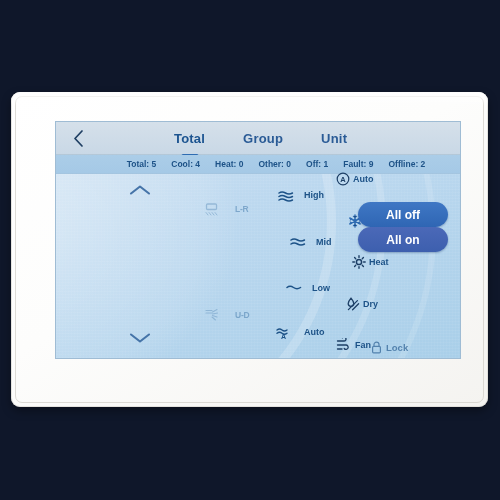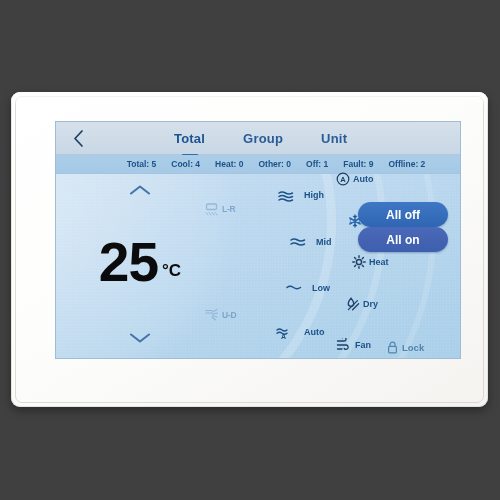--- a/index.html
+++ b/index.html
@@ -7,21 +7,21 @@
   html, body {
     width: 500px; height: 500px;
     background: #000000;
     font-family: "Liberation Sans", sans-serif;
     overflow: hidden;
   }
 
   #stage {
     position: relative;
     width: 500px; height: 500px;
-    background: #404040;
+    background: #0f172a;
   }
 
   
   #device {
     position: absolute;
     left: 11px; top: 92px;
     width: 477px; height: 315px;
     background: linear-gradient(150deg,#ffffff 0%,#fdfdfc 45%,#f4f3f0 100%);
     border-radius: 9px;
     box-shadow: 0 4px 10px rgba(0,0,0,.35), 0 0 0 1px rgba(210,208,200,.55) inset;
@@ -157,21 +157,21 @@
     margin-left:4px; margin-bottom:7px;
   }
 
   
   #swing-col{
     position:absolute; left:148px; top:28px;
     width:62px; height:120px;
     display:flex; flex-direction:column; justify-content:space-between;
   }
   .swing-item{
-    display:flex; align-items:center; gap:3px;
+    display:flex; align-items:center; gap:16px;
     cursor:pointer; opacity:.55;
   }
   .swing-item .lbl{
     font-size:8.5px; font-weight:bold; color:#4a7fae;
     letter-spacing:-.2px;
   }
 
   
   #fan-col{
     position:absolute; left:222px; top:16px;
@@ -220,21 +220,21 @@
     box-shadow:0 1px 2px rgba(30,60,110,.35);
   }
   #btn-all-on{
     background:linear-gradient(180deg,#4b69b8 0%,#3d5fae 100%);
   }
   #btn-all-off{
     margin-top:12px;
     background:linear-gradient(180deg,#3f77c4 0%,#2f66b4 100%);
   }
   #lock-item{
-    position:absolute; left:29px; bottom:-4px;
+    position:absolute; left:13px; bottom:-4px;
     display:flex; align-items:center; gap:4px;
     cursor:pointer; opacity:.8;
   }
   #lock-item .lbl{
     font-size:9.5px; font-weight:bold; color:#3d6f9f;
   }
 
   .icon-svg{ display:block; }
 </style>
 </head>
@@ -283,24 +283,20 @@
         <span class="stat">Offline: 2</span>
       </div>
 
       <div id="content">
 
         <div id="temp-block">
           <svg class="chev" width="22" height="12" viewBox="0 0 22 12">
             <path d="M2 9.5 L11 2.5 L20 9.5" fill="none" stroke="#3f6fa5" stroke-width="2.1" stroke-linecap="round" stroke-linejoin="round"></path>
           </svg>
 
-          <div id="temp-readout">
-            <span id="temp-value">25</span>
-            <span id="temp-unit">°C</span>
-          </div>
 
           <svg class="chev" width="22" height="12" viewBox="0 0 22 12">
             <path d="M2 2.5 L11 9.5 L20 2.5" fill="none" stroke="#3f6fa5" stroke-width="2.1" stroke-linecap="round" stroke-linejoin="round"></path>
           </svg>
         </div>
 
         <div id="swing-col">
           <div class="swing-item">
             <svg class="icon-svg" width="15" height="14" viewBox="0 0 15 14">
               <rect x="2.5" y="2" width="10" height="5.5" rx="1" fill="none" stroke="#6f9cc4" stroke-width="1.3"></rect>

